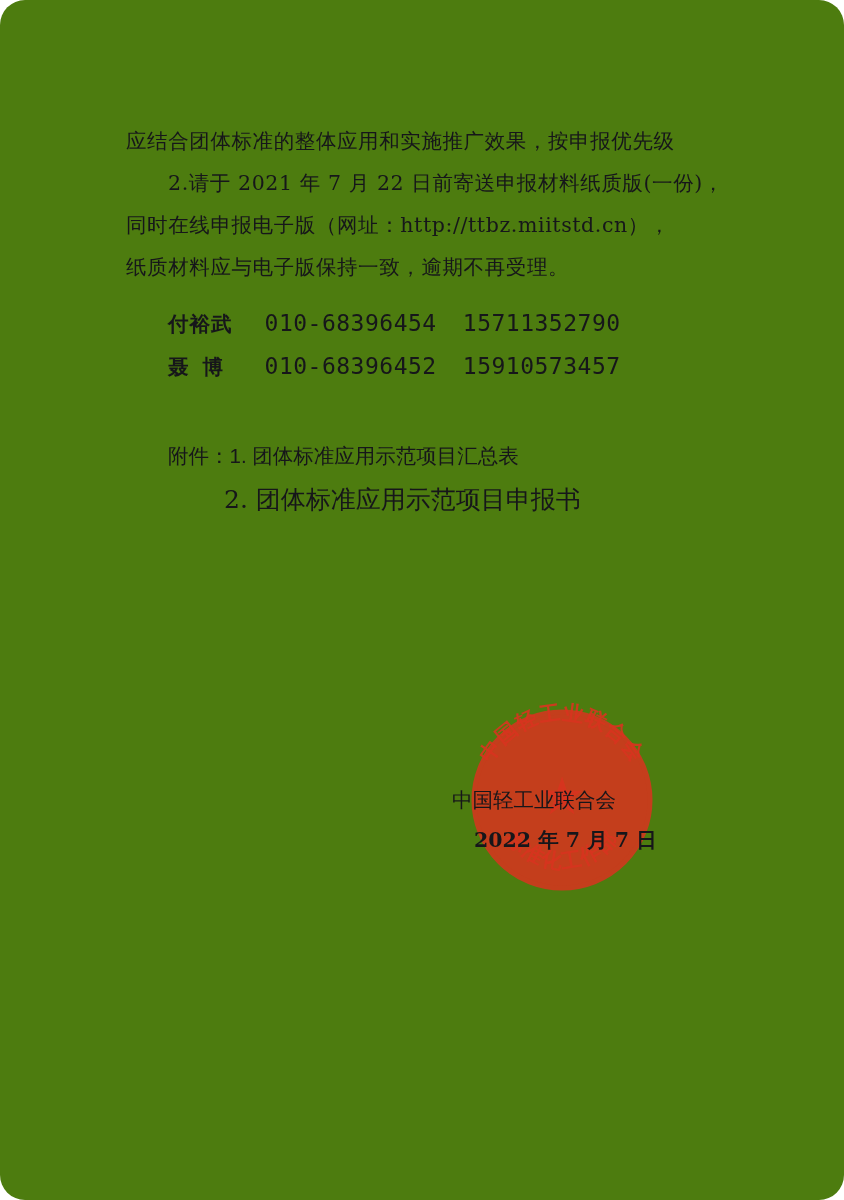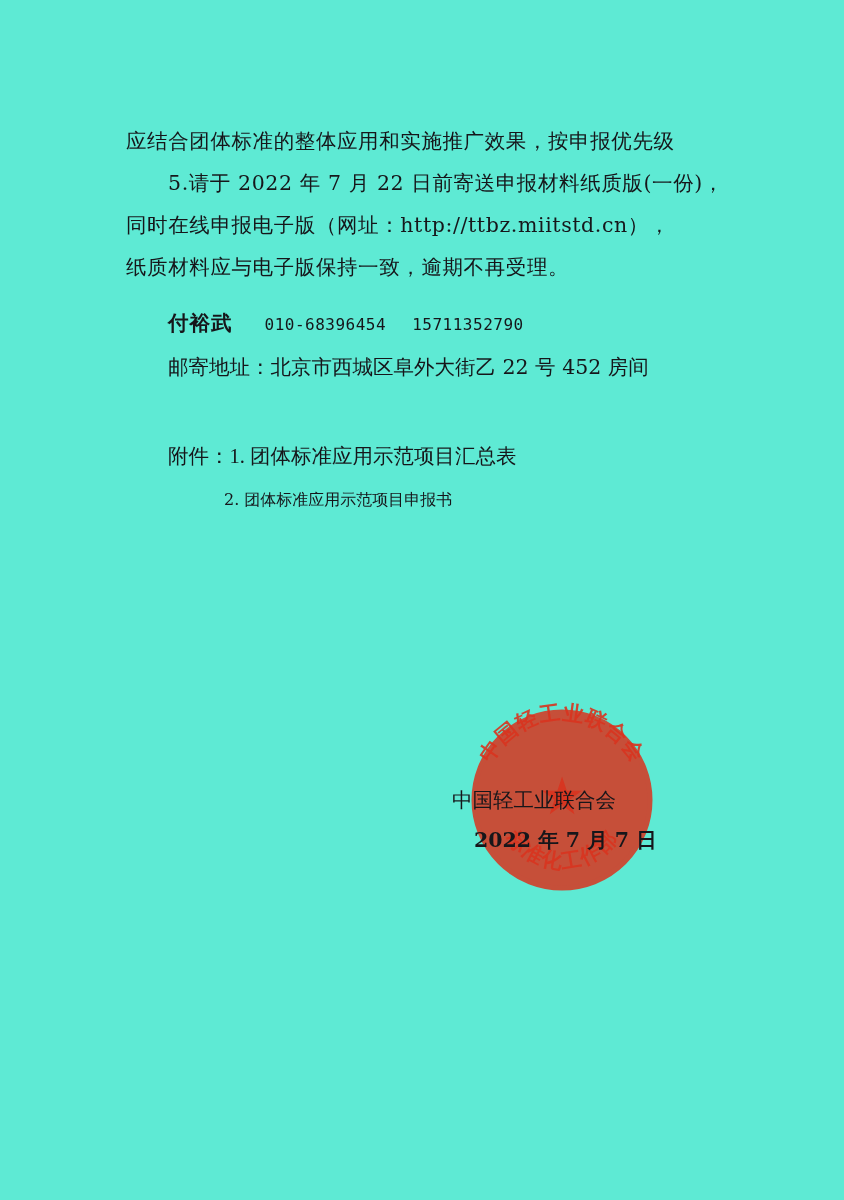--- a/index.html
+++ b/index.html
@@ -11,21 +11,22 @@
     height: 1200px;
     background: #ffffff;
     font-family: "Liberation Serif", serif;
     color: #1a1a1a;
     position: relative;
     overflow: hidden;
   }
   .page {
     position: absolute;
     inset: 0;
-    background: #5eead4;
+    background: #4d7c0f;
+    border-radius: 25px;
   }
   .content {
     position: absolute;
     left: 126px;
     top: 120px;
     width: 600px;
   }
   .para {
     font-size: 20.5px;
     line-height: 42px;
@@ -49,37 +50,37 @@
     display: inline-block;
     width: 90px;
     letter-spacing: 1px;
     font-weight: bold;
   }
   .contact-name.spaced {
     letter-spacing: 14px;
   }
   .contact-phone {
     font-family: "DejaVu Sans Mono", "Liberation Mono", monospace;
-    font-size: 16px;
+    font-size: 23px;
     letter-spacing: 0.5px;
   }
   .gap-sm { height: 14px; }
   .gap-md { height: 46px; }
   .attach-block {
     padding-left: 42px;
   }
   .attach-head {
     font-size: 20.5px;
     line-height: 44px;
     color: #16161a;
-    font-family: Liberation Serif, serif;
+    font-family: Liberation Sans, sans-serif;
     white-space: nowrap;
   }
   .attach-item {
-    font-size: 16px;
+    font-size: 25px;
     line-height: 44px;
     color: #16161a;
     padding-left: 56px;
     font-family: "DejaVu Serif", "Liberation Serif", serif;
     white-space: nowrap;
   }
   .signature {
     position: absolute;
     left: 452px;
     top: 780px;
@@ -115,35 +116,40 @@
 </style>
 </head>
 <body>
 
 <div class="page">
 
   <div class="content">
 
     <div class="para">应结合团体标准的整体应用和实施推广效果，按申报优先级</div>
 
-    <div class="para indent">5.请于 2022 年 7 月 22 日前寄送申报材料纸质版(一份)，</div>
+    <div class="para indent">2.请于 2021 年 7 月 22 日前寄送申报材料纸质版(一份)，</div>
     <div class="para">同时在线申报电子版（网址：http://ttbz.miitstd.cn），</div>
     <div class="para">纸质材料应与电子版保持一致，逾期不再受理。</div>
 
     <div class="gap-sm"></div>
 
     <div class="contact-line">
       <span class="contact-name">付裕武</span>
       <span class="contact-phone">010-68396454</span>
       &nbsp;&nbsp;
       <span class="contact-phone">15711352790</span>
     </div>
 
+    <div class="contact-line">
+      <span class="contact-name spaced">聂博</span>
+      <span class="contact-phone">010-68396452</span>
+      &nbsp;&nbsp;
+      <span class="contact-phone">15910573457</span>
+    </div>
 
-    <div class="contact-line">邮寄地址：北京市西城区阜外大街乙 22 号 452 房间</div>
 
     <div class="gap-md"></div>
 
     <div class="attach-block">
       <div class="attach-head">
         <span>附件：</span><span>1. 团体标准应用示范项目汇总表</span>
       </div>
       <div class="attach-item">2. 团体标准应用示范项目申报书</div>
     </div>
 

